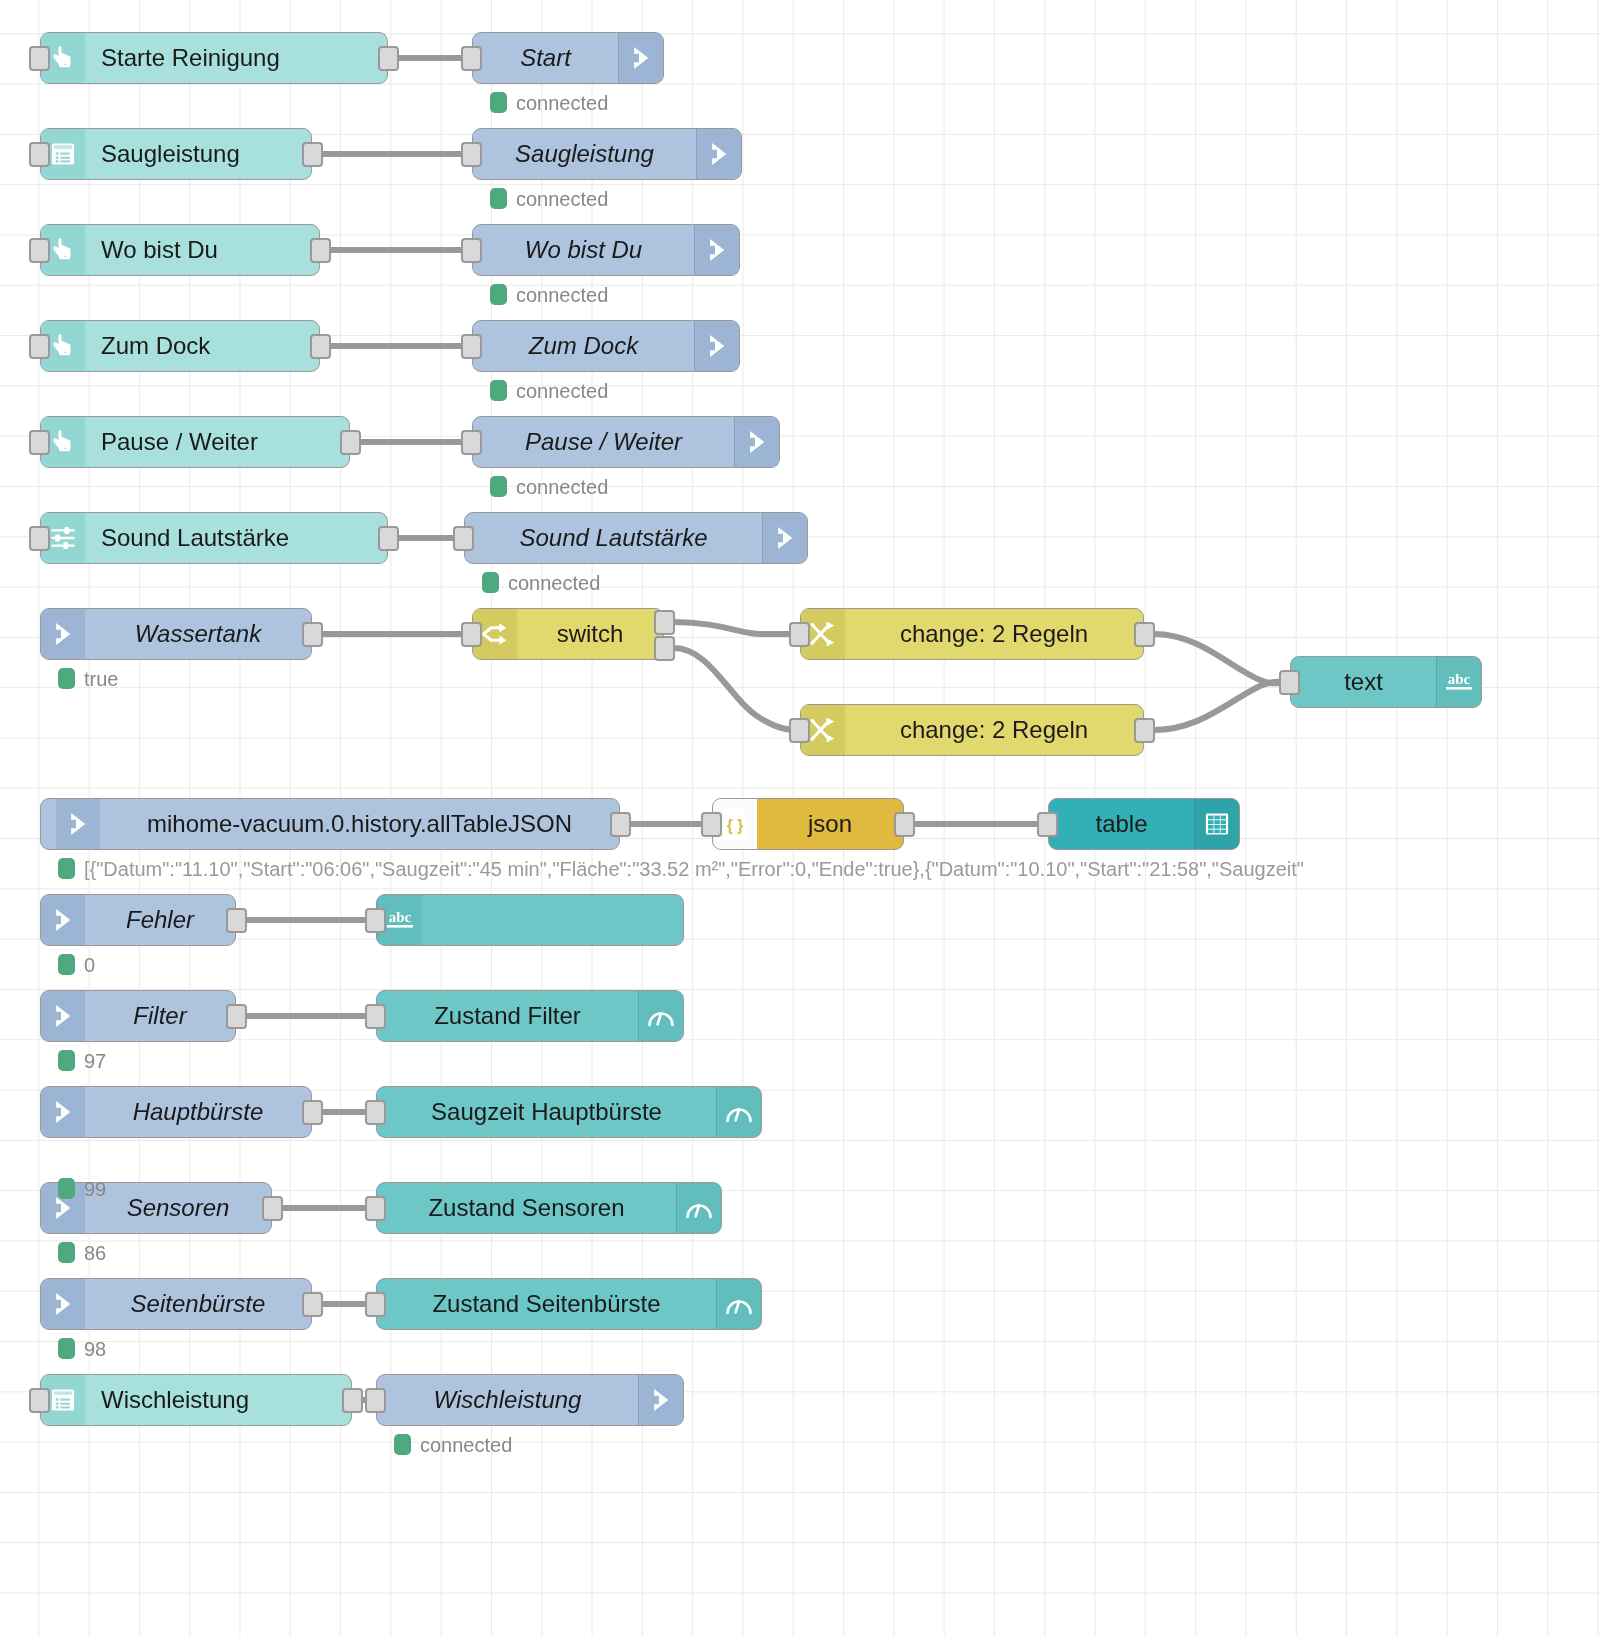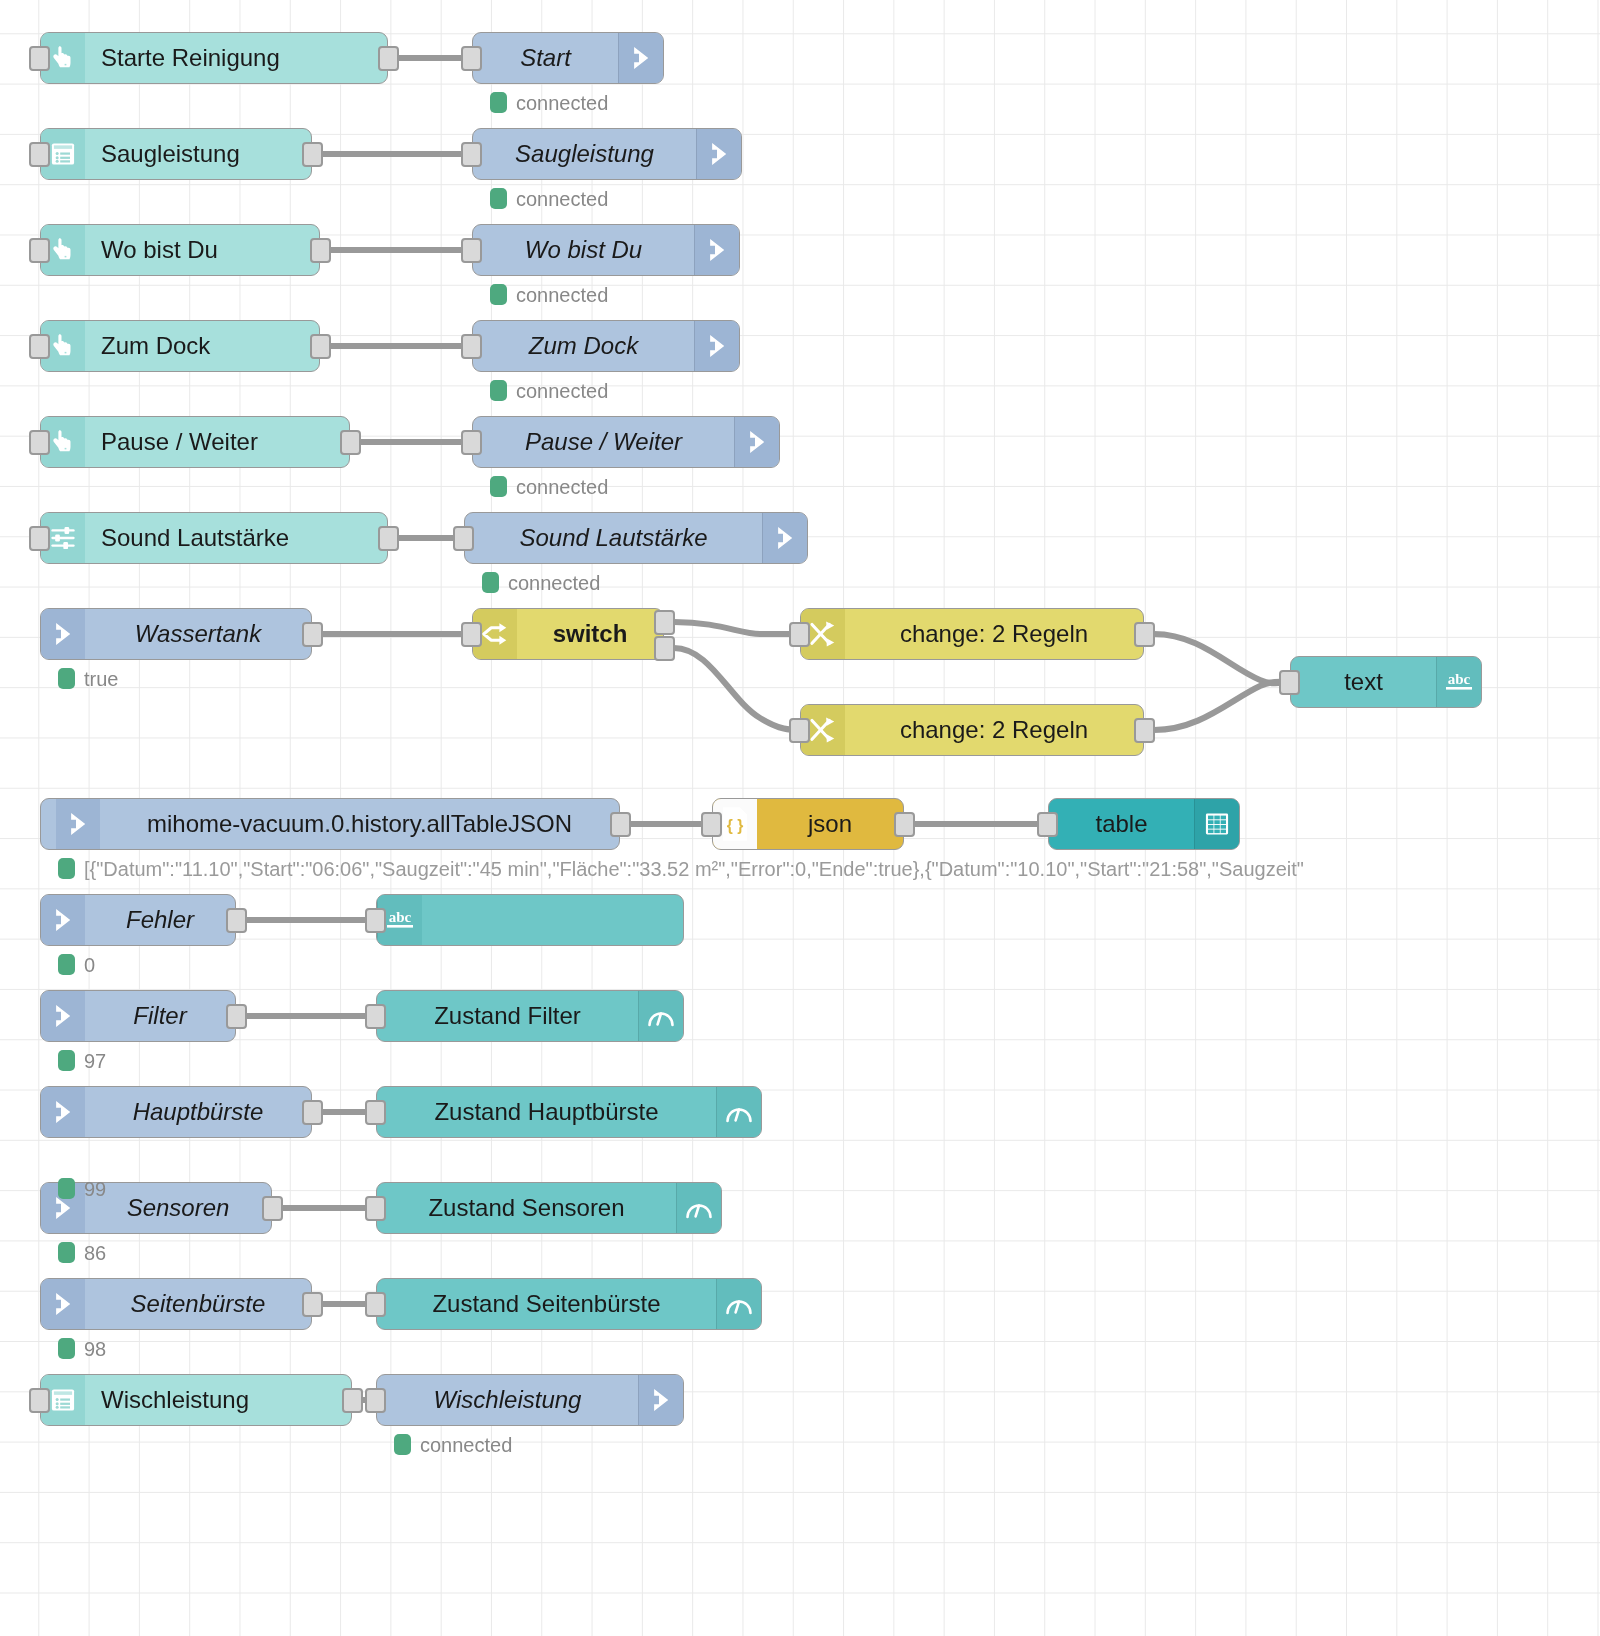--- a/index.html
+++ b/index.html
@@ -285,21 +285,21 @@
       <div class="port" style="left: 453px; top: 526px;"></div>
       <div class="node n-blue" style="left: 40px; top: 608px; width: 272px;">
         <div class="iconbox">
           <svg class="gl" width="30" height="30" viewBox="0 0 24 24">
             <path fill="white" d="M6.5 3.2 L17.8 12 L6.5 20.8 L6.5 15.4 L10.4 15.4 L10.4 8.6 L6.5 8.6 Z"></path>
           </svg>
         </div>
         <div class="label center italic">Wassertank</div>
       </div>
       <div class="port" style="left: 302px; top: 622px;"></div>
-      <div class="node n-yellow" style="left: 472px; top: 608px; width: 192px; font-weight: bold;">
+      <div class="node n-yellow" style="left: 472px; top: 608px; width: 192px;">
         <div class="iconbox">
           <svg class="gl" width="30" height="30" viewBox="0 0 24 24">
             <path fill="none" stroke="white" stroke-width="2.4" stroke-linecap="round" stroke-linejoin="round" d="M3 12 L9 7 M3 12 L9 17 M9 7 L17.5 7 M9 17 L17.5 17"></path>
             <path fill="white" d="M15.5 3.4 L21 7 L15.5 10.6 Z"></path>
             <path fill="white" d="M15.5 13.4 L21 17 L15.5 20.6 Z"></path>
           </svg>
         </div>
         <div class="label center">switch</div>
       </div>
       <div class="port" style="left: 461px; top: 622px;"></div>
@@ -422,21 +422,21 @@
       <div class="node n-blue" style="left: 40px; top: 1086px; width: 272px;">
         <div class="iconbox">
           <svg class="gl" width="30" height="30" viewBox="0 0 24 24">
             <path fill="white" d="M6.5 3.2 L17.8 12 L6.5 20.8 L6.5 15.4 L10.4 15.4 L10.4 8.6 L6.5 8.6 Z"></path>
           </svg>
         </div>
         <div class="label center italic">Hauptbürste</div>
       </div>
       <div class="port" style="left: 302px; top: 1100px;"></div>
       <div class="node n-teal" style="left: 376px; top: 1086px; width: 386px;">
-        <div class="label center">Zustand Hauptbürste</div>
+        <div class="label center">Saugzeit Hauptbürste</div>
         <div class="iconbox right">
           <svg class="gl" width="32" height="30" viewBox="0 0 32 30">
             <path d="M4.5 24 A 11.5 11.5 0 1 1 27.5 24" fill="none" stroke="white" stroke-width="2.6" stroke-linecap="round"></path>
             <path d="M16 12.5 L12.6 23.4" stroke="white" stroke-width="2.6" stroke-linecap="round" fill="none"></path>
           </svg>
         </div>
       </div>
       <div class="port" style="left: 365px; top: 1100px;"></div>
       <div class="node n-blue" style="left: 40px; top: 1182px; width: 232px;">
         <div class="iconbox">

